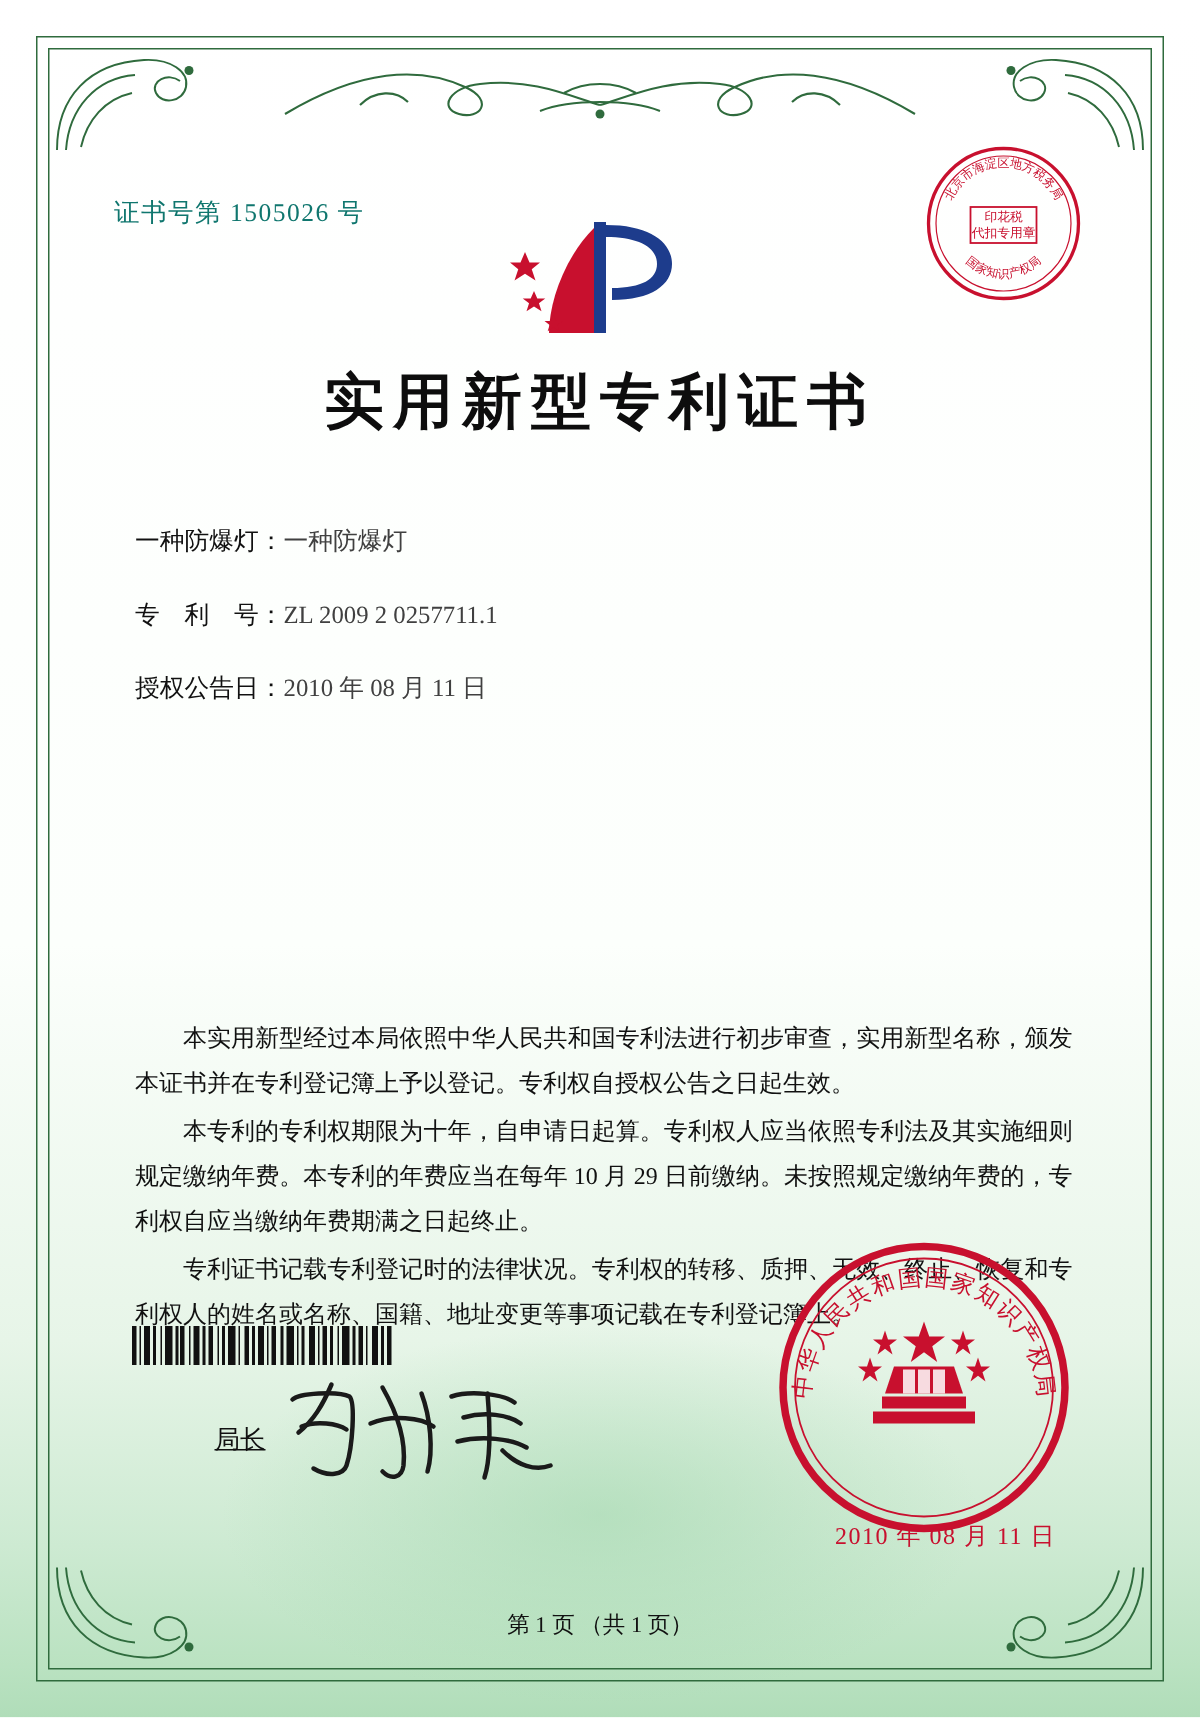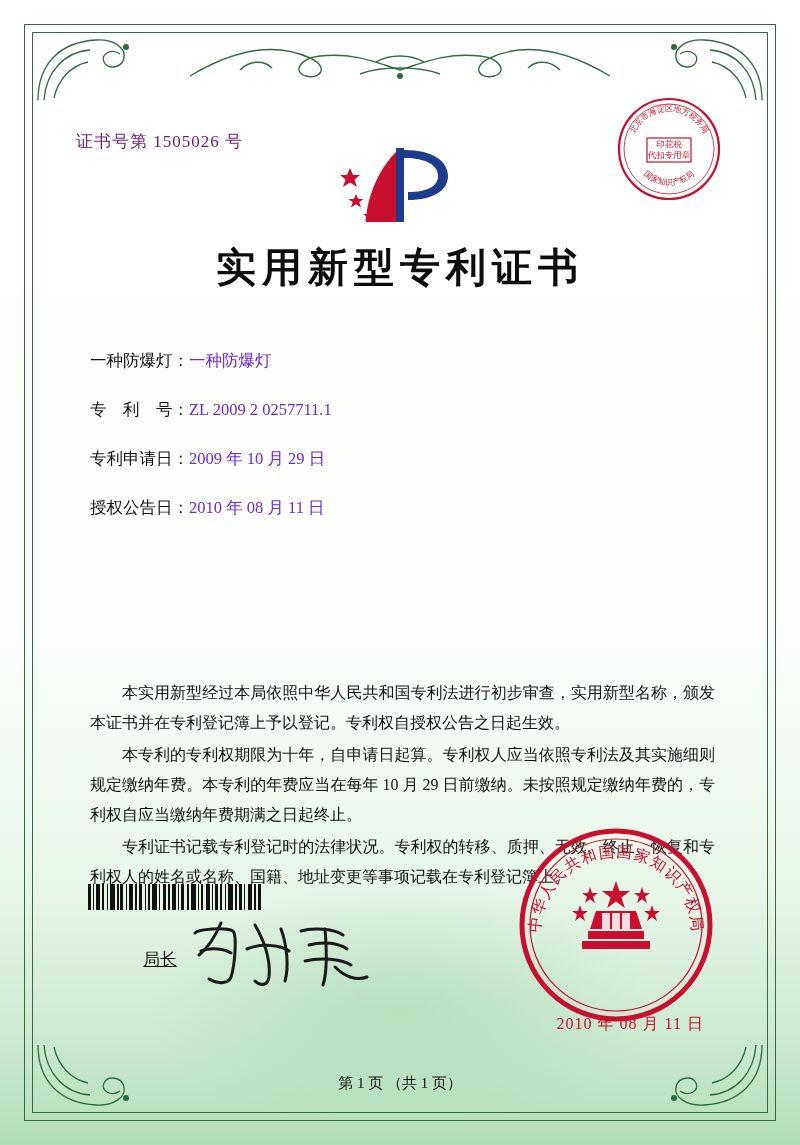--- a/index.html
+++ b/index.html
@@ -72,21 +72,21 @@
     color: #2f6b3d;
   }
   .top-scroll svg { width: 100%; height: 100%; display: block; }
 
   
   .cert-no {
     position: absolute;
     left: 76px; top: 130px;
     font-size: 17px;
     letter-spacing: 1px;
-    color: #701a75;
+    color: #0f766e;
     white-space: nowrap;
   }
 
   
   .logo {
     position: absolute;
     left: 330px; top: 142px;
     width: 140px; height: 86px;
   }
   .logo svg { width: 100%; height: 100%; display: block; }
@@ -123,21 +123,21 @@
     color: #111;
     margin-bottom: 27px;
     white-space: nowrap;
   }
   .field-label {
     display: inline-block;
     color: #111;
   }
   .field-value {
     display: inline;
-    color: #6d28d9;
+    color: #404040;
   }
 
   
   .body-text {
     position: absolute;
     left: 90px; top: 678px;
     width: 625px;
     font-size: 16px;
     line-height: 30px;
     color: #111;
@@ -294,23 +294,20 @@
   </div>
 
   <div class="doc-title">实用新型专利证书</div>
 
   <div class="fields">
     <div class="field-row">
       <span class="field-label">一种防爆灯：</span><span class="field-value">一种防爆灯</span>
     </div>
     <div class="field-row">
       <span class="field-label">专　利　号：</span><span class="field-value">ZL 2009 2 0257711.1</span>
-    </div>
-    <div class="field-row">
-      <span class="field-label">专利申请日：</span><span class="field-value">2009 年 10 月 29 日</span>
     </div>
     <div class="field-row">
       <span class="field-label">授权公告日：</span><span class="field-value">2010 年 08 月 11 日</span>
     </div>
   </div>
 
   <div class="body-text">
     <p>本实用新型经过本局依照中华人民共和国专利法进行初步审查，实用新型名称，颁发本证书并在专利登记簿上予以登记。专利权自授权公告之日起生效。</p>
     <p>本专利的专利权期限为十年，自申请日起算。专利权人应当依照专利法及其实施细则规定缴纳年费。本专利的年费应当在每年 10 月 29 日前缴纳。未按照规定缴纳年费的，专利权自应当缴纳年费期满之日起终止。</p>
     <p>专利证书记载专利登记时的法律状况。专利权的转移、质押、无效、终止、恢复和专利权人的姓名或名称、国籍、地址变更等事项记载在专利登记簿上。</p>

